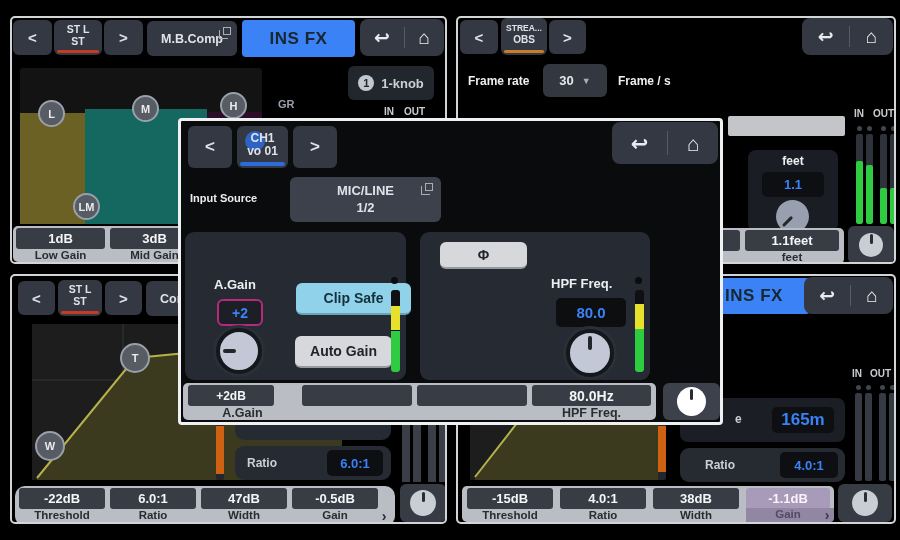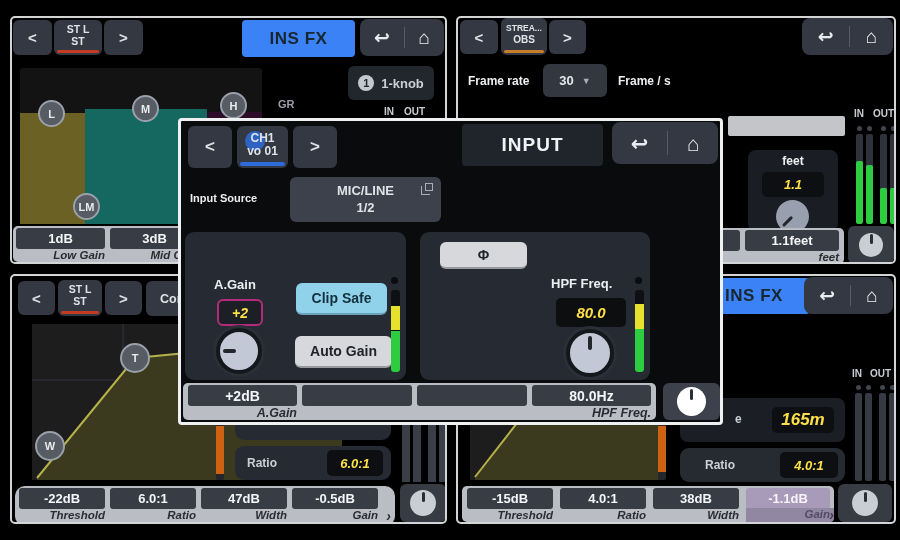--- a/index.html
+++ b/index.html
@@ -17,23 +17,23 @@
   .titlebtn{background:#3b82f6;color:#17262f;font-size:17px;letter-spacing:.5px;border-radius:4px;}
   .navbox{position:absolute;background:#333842;border-radius:8px;display:flex;align-items:center;
           justify-content:space-evenly;}
   .navdiv{width:1px;height:55%;background:#565b64;}
   .navicon{font-size:19px;font-weight:bold;color:#e8ebef;line-height:1;}
   .lightbtn{background:#d6d8db;color:#202329;border-radius:6px;border-bottom:2px solid #96999e;}
   .cyanbtn{background:#8fd2ea;color:#14303c;border-radius:6px;border-bottom:2px solid #6aa2b8;}
   .strip{position:absolute;background:#babdc3;border-radius:5px;}
   .cell{position:absolute;background:#383c45;border-radius:3px;color:#f3f5f7;font-weight:bold;
         font-size:13px;display:flex;align-items:center;justify-content:center;height:21px;}
-  .slabel{position:absolute;color:#292c31;font-weight:bold;font-size:11.5px;text-align:right;font-style:italic;}
-  .valbox{position:absolute;background:#0d0f12;border-radius:5px;color:#fde047;font-weight:bold;
-          display:flex;align-items:center;justify-content:center;font-style:italic;}
+  .slabel{position:absolute;color:#292c31;font-weight:bold;font-size:11.5px;text-align:center;}
+  .valbox{position:absolute;background:#0d0f12;border-radius:5px;color:#3b82f6;font-weight:bold;
+          display:flex;align-items:center;justify-content:center;}
   .groupbox{position:absolute;background:#1a1d23;border-radius:8px;}
   .dkbox{position:absolute;background:#262a32;border-radius:9px;}
   .bandc{position:absolute;width:27px;height:27px;border-radius:50%;background:#565b64;
          border:2px solid #99a0a9;color:#e9ebee;font-weight:bold;font-size:11px;display:flex;
          align-items:center;justify-content:center;}
   .knob{position:absolute;border-radius:50%;background:#c2c8d5;border:4px solid #14171c;
         box-shadow:0 0 0 3px #2b2f37;}
   .knob i{position:absolute;left:50%;top:7%;width:3.5px;height:36%;margin-left:-1.75px;
           background:#23262c;border-radius:2px;}
   .knob2{position:absolute;border-radius:50%;background:#98a0af;}
@@ -68,20 +68,24 @@
 <div class="stage">
 
   <div class="panel" style="left:10px;top:16px;width:437px;height:248px;">
     <div class="btn chev" style="left:1px;top:2px;width:39px;height:35px;">&lt;</div>
     <div class="btn tab" style="left:42px;top:2px;width:48px;height:35px;">
       <span>ST L</span>
       <span>ST</span>
       <span class="tabul ul-red"></span>
     </div>
     <div class="btn chev" style="left:92px;top:2px;width:39px;height:35px;">&gt;</div>
+    <div class="btn" style="left:135px;top:3px;width:90px;height:35px;font-size:12.5px;">
+      <span>M.B.Comp</span>
+      <span class="copyicon" style="right:6px;top:6px;"></span>
+    </div>
     <div class="btn titlebtn" style="left:230px;top:2px;width:113px;height:37px;">INS FX</div>
     <div class="navbox" style="left:348px;top:1px;width:84px;height:37px;">
       <span class="navicon">↩</span>
       <span class="navdiv"></span>
       <span class="navicon">⌂</span>
     </div>
 
     <div class="abs" style="left:8px;top:50px;width:242px;height:156px;background:#131313;border-radius:3px;">
       <div class="abs" style="left:0;top:45px;width:65px;height:111px;background:#6b6125;"></div>
       <div class="abs" style="left:65px;top:41px;width:122px;height:115px;background:#15685f;"></div>
@@ -282,40 +286,39 @@
 
   <div class="dialog">
     <div class="btn chev" style="left:7px;top:5px;width:44px;height:42px;font-size:17px;">&lt;</div>
     <div class="btn tab" style="left:56px;top:5px;width:51px;height:42px;font-size:12px;overflow:hidden;">
       <span class="chblob"></span>
       <span style="position:relative;">CH1</span>
       <span style="position:relative;">vo 01</span>
       <span class="tabul ul-blue" style="height:4px;"></span>
     </div>
     <div class="btn chev" style="left:112px;top:5px;width:44px;height:42px;font-size:17px;">&gt;</div>
-    <div class="btn" style="left:281px;top:3px;width:141px;height:42px;background:#20242b;border-radius:4px;font-size:19px;letter-spacing:1px;color:#f0f2f4;">INPUT</div>
     <div class="navbox" style="left:431px;top:1px;width:106px;height:42px;">
       <span class="navicon" style="font-size:21px;">↩</span>
       <span class="navdiv"></span>
       <span class="navicon" style="font-size:21px;">⌂</span>
     </div>
     <div class="lbl" style="left:9px;top:71px;font-size:11px;">Input Source</div>
     <div class="btn" style="left:109px;top:56px;width:151px;height:45px;background:#3c414b;flex-direction:column;line-height:1.25;font-size:13px;">
       <span>MIC/LINE</span>
       <span>1/2</span>
       <span class="copyicon" style="right:8px;top:6px;"></span>
     </div>
 
     <div class="dkbox" style="left:4px;top:111px;width:221px;height:148px;">
       <div class="lbl" style="left:29px;top:45px;font-size:13px;">A.Gain</div>
       <div class="valbox" style="left:32px;top:67px;width:46px;height:27px;font-size:14px;background:#1c1f25;border:2px solid #b52a7a;border-radius:6px;">+2</div>
       <div class="knob" style="left:31px;top:96px;width:46px;height:46px;transform:rotate(-90deg);">
           <i></i>
         </div>
-      <div class="btn cyanbtn" style="left:111px;top:51px;width:91px;height:32px;font-size:14px;">Clip Safe</div>
+      <div class="btn cyanbtn" style="left:111px;top:51px;width:115px;height:32px;font-size:14px;">Clip Safe</div>
       <div class="btn lightbtn" style="left:110px;top:104px;width:97px;height:32px;font-size:14px;">Auto Gain</div>
       <div class="dot" style="left:206px;top:45px;width:7px;height:7px;background:#0b0c0f;"></div>
       <div class="mbar" style="left:206px;top:58px;width:9px;height:82px;">
         <div class="mseg" style="top:20%;height:29%;background:#e8e12b;"></div>
         <div class="mseg" style="bottom:0;height:50%;background:#2ecc41;"></div>
       </div>
     </div>
 
     <div class="dkbox" style="left:239px;top:111px;width:230px;height:148px;">
       <div class="btn lightbtn" style="left:20px;top:10px;width:87px;height:27px;font-size:14px;">Φ</div>
@@ -325,21 +328,21 @@
           <i></i>
         </div>
       <div class="dot" style="left:215px;top:45px;width:7px;height:7px;background:#0b0c0f;"></div>
       <div class="mbar" style="left:215px;top:58px;width:9px;height:82px;">
         <div class="mseg" style="top:17%;height:30%;background:#e8e12b;"></div>
         <div class="mseg" style="bottom:0;height:52%;background:#2ecc41;"></div>
       </div>
     </div>
 
     <div class="strip" style="left:2px;top:262px;width:473px;height:37px;">
-      <div class="cell" style="left:5px;top:2px;width:109px;font-size:14px;">+2dB</div>
+      <div class="cell" style="left:5px;top:2px;width:86px;font-size:12px;">+2dB</div>
       <div class="cell" style="left:119px;top:2px;width:110px;font-size:14px;"></div>
       <div class="cell" style="left:234px;top:2px;width:110px;font-size:14px;"></div>
       <div class="cell" style="left:349px;top:2px;width:119px;font-size:14px;">80.0Hz</div>
       <div class="slabel" style="left:5px;top:23px;width:109px;font-size:12.5px;">A.Gain</div>
       <div class="slabel" style="left:349px;top:23px;width:119px;font-size:12.5px;">HPF Freq.</div>
     </div>
     <div class="abs" style="left:482px;top:262px;width:57px;height:37px;background:#3c414b;border-radius:6px;">
       <div class="knobicon white" style="left:14px;top:4px;width:29px;height:29px;">
           <i></i>
         </div>

